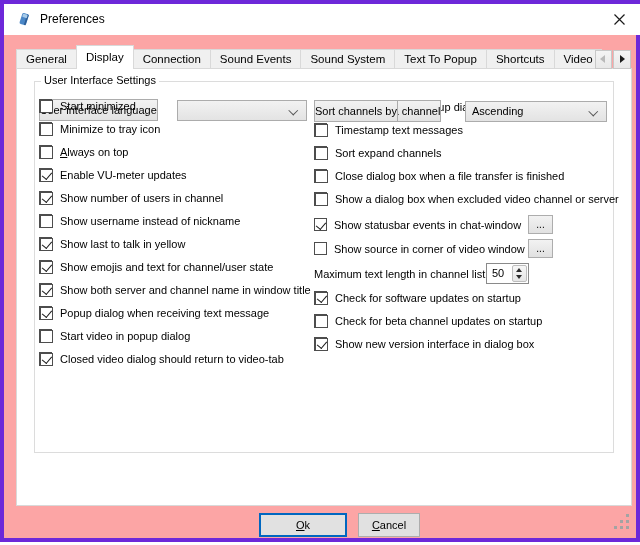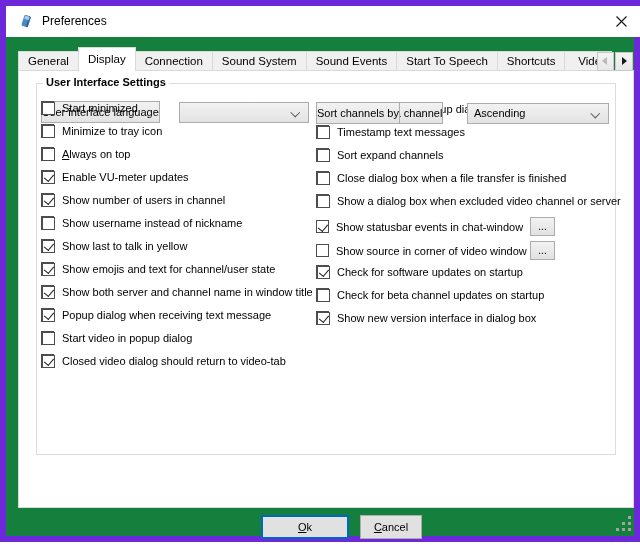--- a/index.html
+++ b/index.html
@@ -1,42 +1,42 @@
 <!DOCTYPE html>
 <html><head>
 <meta charset="utf-8">
 <style>
   * { box-sizing: border-box; margin: 0; padding: 0; }
   html, body { width: 640px; height: 545px; overflow: hidden; }
   body { font-family: "Liberation Sans", "DejaVu Sans", sans-serif; font-size: 11px; color: #000; }
 
-  .window { position: relative; width: 640px; height: 542px; background: #15803d; border: 6px solid #6d28d9; }
+  .window { position: relative; width: 640px; height: 542px; background: #fca5a5; border: 4px solid #6d28d9; }
 
   
   .titlebar { position: absolute; left: 0; top: 0; width: 638px; height: 31px; background: #ffffff; }
   .app-icon { position: absolute; left: 12px; top: 7px; width: 16px; height: 16px; }
   .title-text { position: absolute; left: 36px; top: 0; line-height: 31px; font-size: 12px; }
   .close-btn { position: absolute; right: 0; top: 0; width: 45px; height: 30px; background: transparent; border: none; cursor: pointer; }
   .close-btn svg { position: absolute; left: 17px; top: 10px; }
 
   
   .tabbar { position: absolute; left: 12px; top: 41px; width: 604px; height: 24px; display: flex; align-items: flex-end; overflow: hidden; }
-  .tab { flex: 0 0 auto; height: 20px; line-height: 19px; padding: 0 9px; background: #f0f0f0; border: 1px solid #d9d9d9; margin-right: -1px; font-size: 11.5px; white-space: nowrap; cursor: pointer; text-align: center; }
+  .tab { flex: 0 0 auto; height: 20px; line-height: 19px; padding: 0 9px; background: #f0f0f0; border: 1px solid #d9d9d9; margin-right: -1px; font-size: 11.5px; white-space: nowrap; cursor: pointer; }
   .tab.selected { height: 24px; line-height: 23px; background: #ffffff; border-bottom: none; position: relative; z-index: 3; }
   .tab.truncated { width: 48px; overflow: hidden; padding-right: 0; }
   .tab-scroll-btn { position: absolute; top: 46px; height: 19px; background: linear-gradient(#f4f4f4,#e8e8e8); border: 1px solid #c8c8c8; z-index: 5; cursor: pointer; }
   .tab-scroll-left { left: 591px; width: 17px; }
   .tab-scroll-right { left: 609px; width: 18px; }
   .tri-left { position: absolute; left: 4px; top: 4px; width: 0; height: 0; border-top: 4px solid transparent; border-bottom: 4px solid transparent; border-right: 5px solid #b9b9b9; }
   .tri-right { position: absolute; left: 6px; top: 4px; width: 0; height: 0; border-top: 4px solid transparent; border-bottom: 4px solid transparent; border-left: 5px solid #1a1a1a; }
 
   
   .pane { position: absolute; left: 12px; top: 64px; width: 616px; height: 438px; background: #ffffff; border: 1px solid #d9d9d9; }
   .groupbox { position: absolute; left: 30px; top: 77px; width: 580px; height: 372px; border: 1px solid #dcdcdc; }
-  .group-label { position: absolute; left: 6px; top: -8px; background: #ffffff; padding: 0 3px; font-size: 11px; font-weight: bold; }
+  .group-label { position: absolute; left: 6px; top: -8px; background: #ffffff; padding: 0 3px; font-size: 11px; }
 
   
   .col { position: absolute; }
   #left-col  { left: 35px; top: 95px; width: 272px; }
   #right-col { left: 310px; top: 96px; width: 318px; }
 
   .row { position: relative; display: flex; align-items: center; }
   .row.checkbox { height: 14px; margin-bottom: 9px; }
   .row.checkbox_button { height: 19px; margin-bottom: 5px; }
   .row.combo { height: 22px; margin-bottom: 3px; }
@@ -91,23 +91,23 @@
             <path d="M0.5 0.5 L10.5 10.5 M10.5 0.5 L0.5 10.5" stroke="#1a1a1a" stroke-width="1.2"></path>
           </svg>
       </span>
     </button>
   </div>
 
   <div class="tabbar" id="tabbar">
       <div class="tab"><span>General</span></div>
       <div class="tab selected"><span>Display</span></div>
       <div class="tab"><span>Connection</span></div>
+      <div class="tab"><span>Sound Events</span></div>
       <div class="tab"><span>Sound System</span></div>
-      <div class="tab"><span>Sound Events</span></div>
-      <div class="tab"><span>Start To Speech</span></div>
+      <div class="tab"><span>Text To Popup</span></div>
       <div class="tab"><span>Shortcuts</span></div>
       <div class="tab truncated"><span>Video</span></div>
     </div>
   <button class="tab-scroll-btn tab-scroll-left">
       <i class="tri-left"></i>
     </button>
   <button class="tab-scroll-btn tab-scroll-right">
       <i class="tri-right"></i>
     </button>
 
@@ -211,20 +211,34 @@
       </div>
       <div class="row checkbox_button">
         <span class="checkbox checked"></span>
         <span class="cb-label">Show statusbar events in chat-window</span>
         <button class="dots-btn">...</button>
       </div>
       <div class="row checkbox_button">
         <span class="checkbox"></span>
         <span class="cb-label">Show source in corner of video window</span>
         <button class="dots-btn">...</button>
+      </div>
+      <div class="row spin">
+        <span class="field-label">Maximum text length in channel list</span>
+        <div class="spinbox">
+          <span class="spin-value">50</span>
+          <div class="spin-buttons">
+            <div class="spin-up">
+              <i class="tri-up"></i>
+            </div>
+            <div class="spin-down">
+              <i class="tri-down"></i>
+            </div>
+          </div>
+        </div>
       </div>
       <div class="row checkbox">
         <span class="checkbox checked"></span>
         <span class="cb-label">Check for software updates on startup</span>
       </div>
       <div class="row checkbox">
         <span class="checkbox"></span>
         <span class="cb-label">Check for beta channel updates on startup</span>
       </div>
       <div class="row checkbox">

